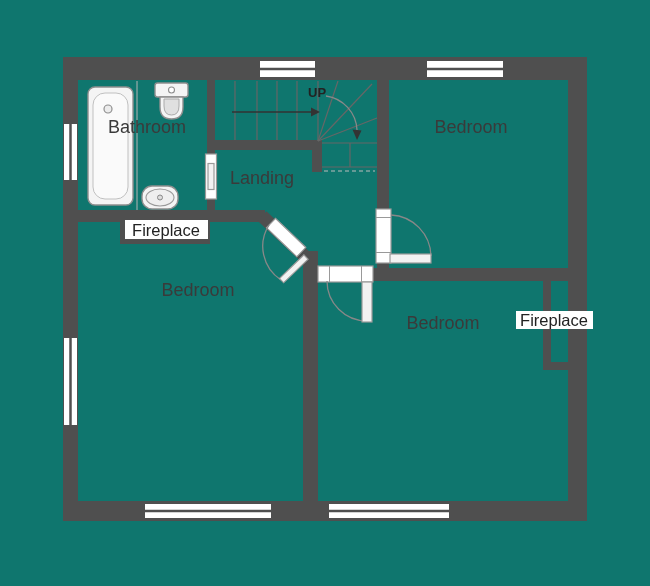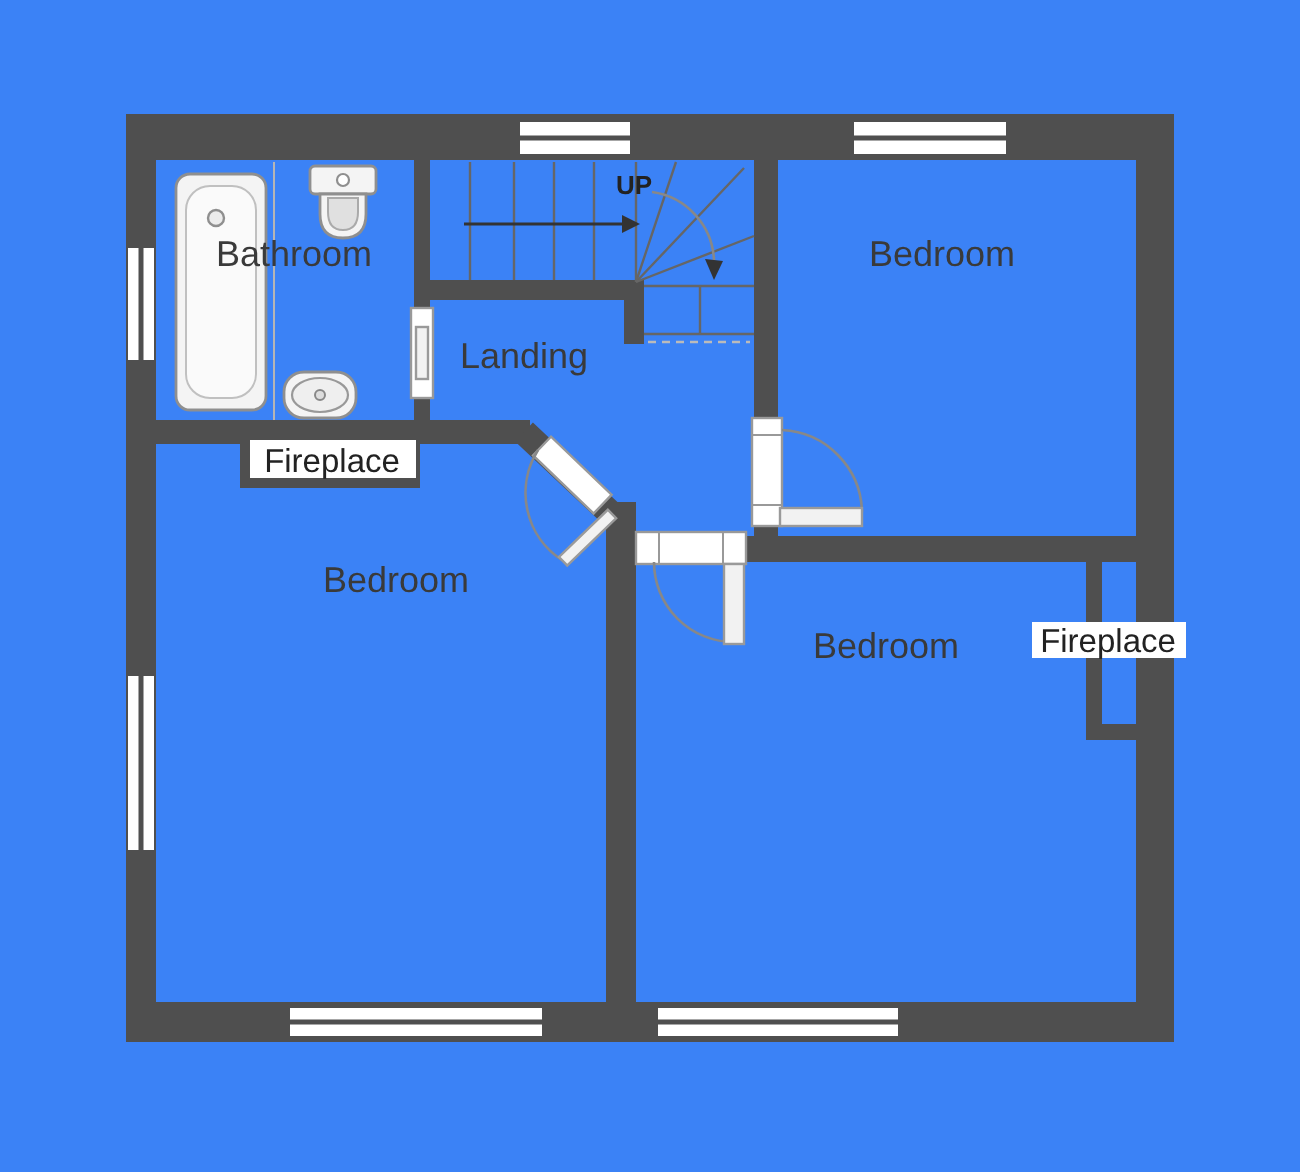--- a/index.html
+++ b/index.html
@@ -1,16 +1,16 @@
 <!DOCTYPE html>
 <html><head>
 <meta charset="utf-8">
 <style>
   html,body{margin:0;padding:0;background:#ffffff;}
-  .canvas{position:relative;width:650px;height:586px;background:#3b82f6;overflow:hidden;}
+  .canvas{position:relative;width:650px;height:586px;background:#0f766e;overflow:hidden;}
   svg{display:block;}
   text{font-family:"Liberation Sans","DejaVu Sans",sans-serif;fill:#3a3a3a;}
   .room-label{font-size:18px;}
   .fp-label{font-size:16.5px;fill:#222;}
   .up-label{font-size:13px;font-weight:bold;fill:#222;}
   .thin{stroke:#666;stroke-width:1.2;fill:none;}
   .arc{stroke:#888;stroke-width:1.3;fill:none;}
   .casing{fill:#ffffff;stroke:#999;stroke-width:1.2;}
   .leaf{fill:#f2f2f2;stroke:#9a9a9a;stroke-width:1.2;}
   .fixture{fill:#f4f4f4;stroke:#8f8f8f;stroke-width:1.4;}

